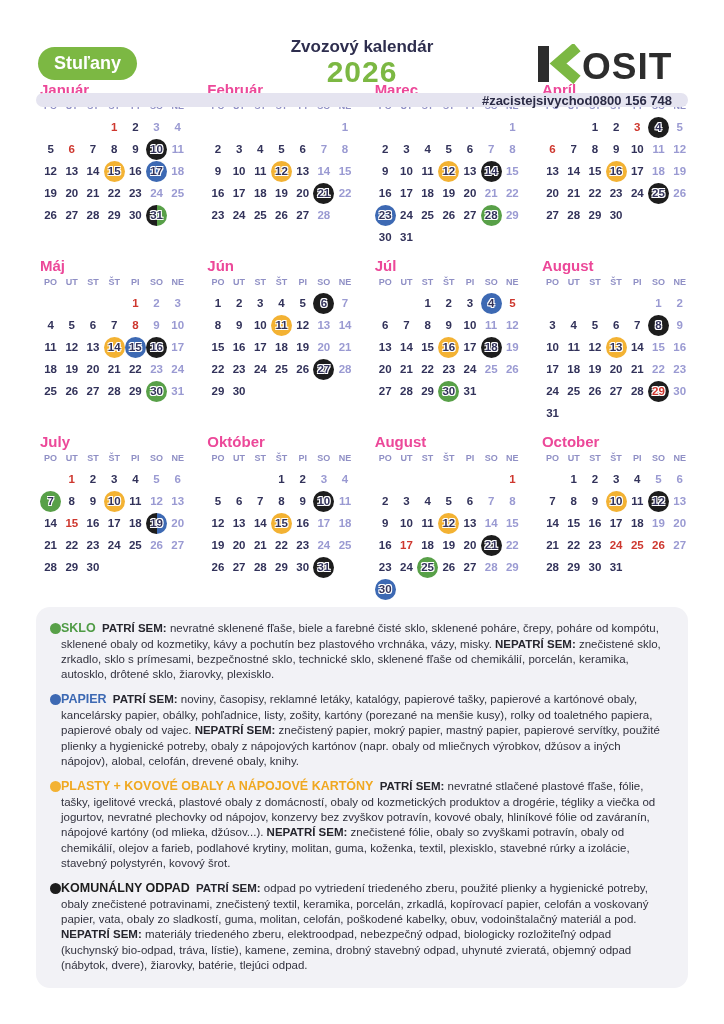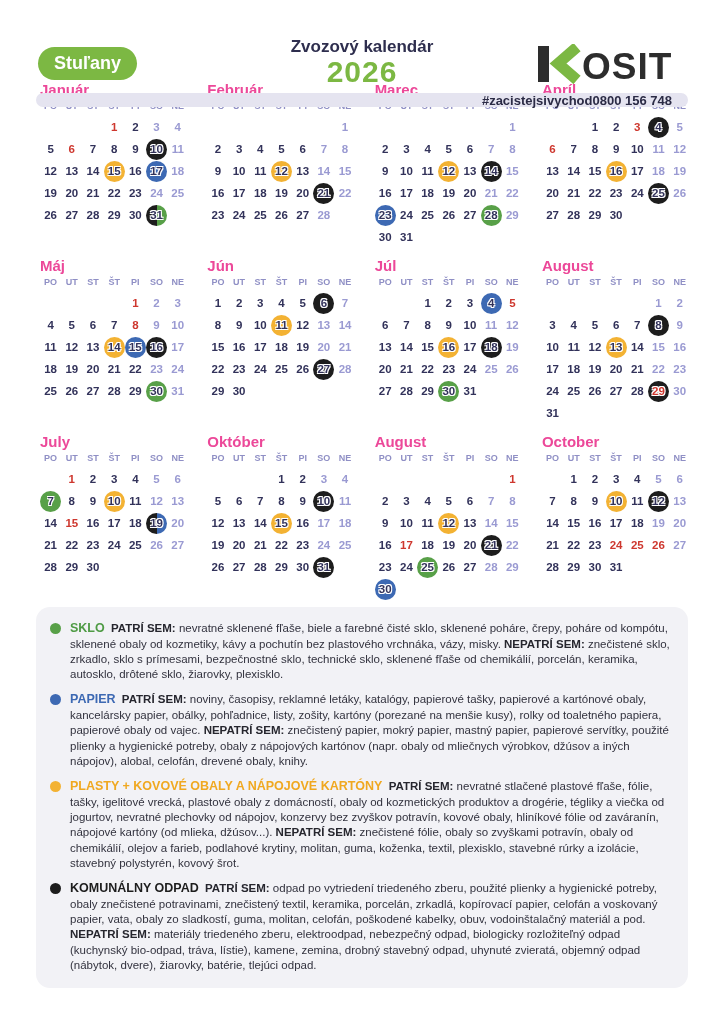--- a/index.html
+++ b/index.html
@@ -44,21 +44,21 @@
   .day.weekend{color:#9a9ad2;}
   .day.holiday{color:#ce372e;}
   .circ{position:absolute;left:50%;top:50%;width:21px;height:21px;margin:-10.5px 0 0 -10.5px;border-radius:50%;}
   .num{position:relative;z-index:1;}
   .circled .num{text-shadow:-1px -1px 0 #fff,1px -1px 0 #fff,-1px 1px 0 #fff,1px 1px 0 #fff,0 1px 0 #fff,0 -1px 0 #fff;}
   
   .legend{
     margin:7px 36px 0 36px;border-radius:14px;
     padding:13px 18px 6px 14px;box-sizing:border-box;
   }
-  .leg-item{display:flex;gap:9px;margin-bottom:9px;}
+  .leg-item{display:flex;margin-bottom:9px;}
   .leg-bullet{flex:none;width:11px;height:11px;border-radius:50%;margin-top:3px;}
   .leg-text{font-size:11.5px;line-height:1.33;color:#32323e;}
   .leg-title{font-weight:bold;font-size:12.5px;margin-right:3px;}
   .leg-text b{color:#26262e;}
 </style>
 </head>
 <body>
 
 <div class="header">
   <div class="badge" id="locBadge" style="background: rgb(124, 184, 67);">Stuľany</div>

